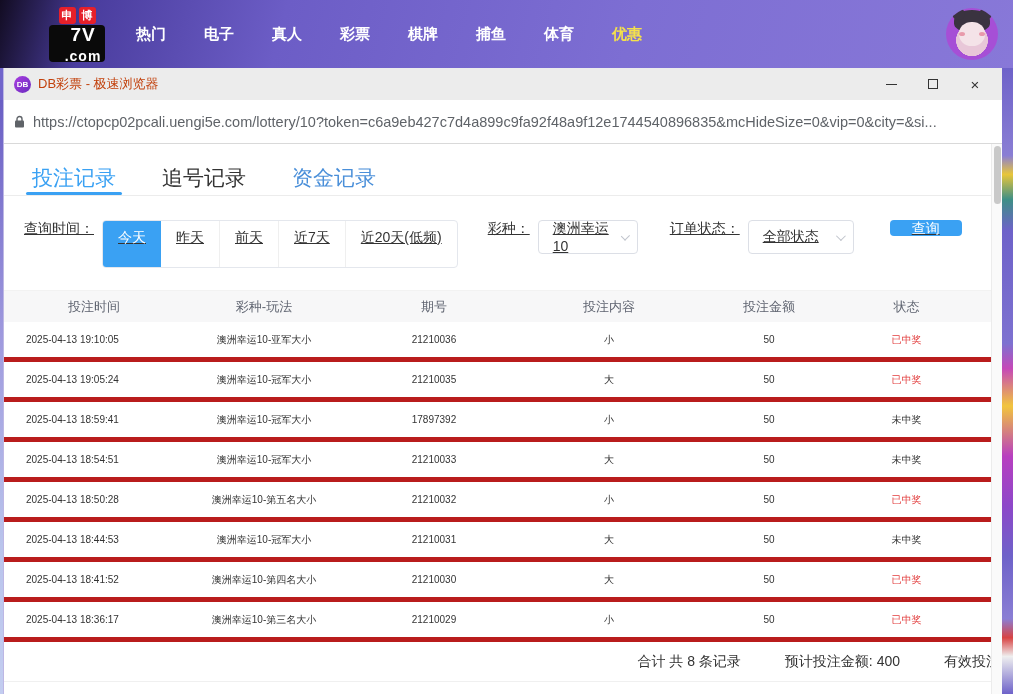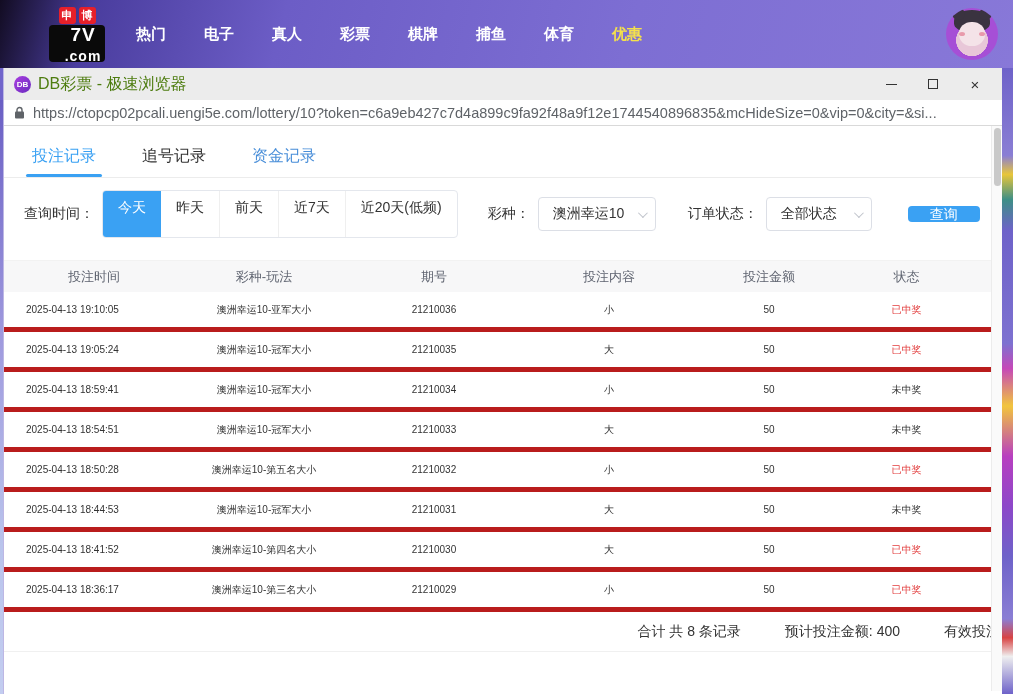--- a/index.html
+++ b/index.html
@@ -50,60 +50,60 @@
 
   
   .window{
     position:absolute; left:3px; top:68px; width:999px; height:626px;
     background:#fff; overflow:hidden; border-left:1px solid #bdb7e4;
   }
   .titlebar{ height:32px; background:#ececec; display:flex; align-items:center; padding-left:10px; position:relative;}
   .favicon{ width:17px; height:17px; border-radius:50%;
     background:linear-gradient(135deg,#a93ee0,#6a2bbf); color:#fff; font-size:8px; font-weight:bold;
     text-align:center; line-height:17px;}
-  .win-title{ margin-left:7px; font-size:16px; color:#4d7c0f;}
+  .win-title{ margin-left:7px; font-size:13px; color:#c2410c;}
   .win-controls{ position:absolute; right:6px; top:0; height:32px; display:flex; align-items:center;}
   .win-btn{ width:42px; height:32px; display:flex; align-items:center; justify-content:center;
     color:#333; cursor:pointer;}
   .ic-min{ width:11px; height:0; border-top:1.5px solid #333; display:inline-block;}
   .ic-max{ width:10px; height:10px; border:1.5px solid #333; display:inline-block;}
   .ic-close{ font-size:15px; line-height:15px;}
-  .urlbar{ height:26px; background:#fff; border-bottom:1px solid #d9d9d9; display:flex; align-items:center;
+  .urlbar{ height:44px; background:#fff; border-bottom:1px solid #d9d9d9; display:flex; align-items:center;
     padding:0 10px; overflow:hidden;}
   .lock{ flex:0 0 auto; margin-right:8px; }
   .url-text{ font-size:14.5px; color:#5f6368; white-space:nowrap; overflow:hidden;}
 
   
   .content{ position:relative; height:565px; background:#fff;}
   .scrollbar{ position:absolute; right:0; top:0; width:11px; height:565px; background:#fafafa;
     border-left:1px solid #ececec; cursor:pointer;}
   .scroll-thumb{ position:absolute; top:2px; left:2px; width:7px; height:58px; background:#c9c9c9; border-radius:4px;}
 
   .tabs{ display:flex; gap:46px; padding:20px 0 0 28px; height:52px; border-bottom:1px solid #ececec;
     position:relative;}
-  .tab{ font-size:16px; color:#333; cursor:pointer; position:relative; padding-bottom:14px;}
+  .tab{ font-size:21px; color:#333; cursor:pointer; position:relative; padding-bottom:14px;}
   .tab.active{ color:#3aa1f3;}
   .tab.active::after{ content:""; position:absolute; left:-6px; right:-6px; bottom:0; height:3px;
     background:#3aa1f3; border-radius:2px;}
   .tab.linkblue{ color:#4a8fd9;}
 
-  .filters{ display:flex; align-items:center; margin:12px 0 0 20px; font-size:14px; color:#333;}
+  .filters{ display:flex; margin:24px 0 0 20px; font-size:14px; color:#333;text-decoration:underline;}
   .f-label{ margin-right:8px; white-space:nowrap;}
   .time-group{ display:flex; border:1px solid #e4e7ed; border-radius:4px; overflow:hidden; height:48px;
     background:#fff;}
   .time-opt{ padding:0 15px; line-height:32px; font-size:14px; color:#333; cursor:pointer; white-space:nowrap;
     border-left:1px solid #efefef;}
   .time-opt:first-child,.time-opt:nth-child(2){ border-left:none;}
   .time-opt.active{ background:#3aa1f3; color:#fff;}
   .select{ display:flex; align-items:center; justify-content:space-between; border:1px solid #dcdfe6;
     border-radius:4px; height:34px; padding:0 10px 0 14px; cursor:pointer; background:#fff;}
   .select .val{ font-size:14px; color:#333;}
   .chev{ width:7px; height:7px; border-right:1.5px solid #c0c4cc; border-bottom:1.5px solid #c0c4cc;
     transform:rotate(45deg) translateY(-2px); margin-left:10px;}
-  .sel-lottery{ width:118px; margin-right:32px;}
+  .sel-lottery{ width:100px; margin-right:32px;}
   .sel-status{ width:106px; margin-right:36px;}
   .btn-query{ width:72px; height:16px; background:#3aa1f3; color:#fff; font-size:14px; border:none;
     border-radius:4px; cursor:pointer;}
   .filters .gap1{ width:30px;}
   .filter-sep{ border-bottom:1px solid #f2f2f2; margin-top:22px;}
 
   .grid-head,.grid-row{ display:grid; grid-template-columns:180px 160px 180px 170px 150px 125px;
     align-items:center;}
   .grid-head{ height:31px; background:#f7f7f8; font-size:13px; color:#5f6470;}
   .grid-head .c{ text-align:center;}
@@ -233,21 +233,21 @@
       <span class="c time">2025-04-13 19:05:24</span>
       <span class="c">澳洲幸运10-冠军大小</span>
       <span class="c">21210035</span>
       <span class="c">大</span>
       <span class="c">50</span>
       <span class="c status won">已中奖</span>
     </div>
     <div class="grid-row">
       <span class="c time">2025-04-13 18:59:41</span>
       <span class="c">澳洲幸运10-冠军大小</span>
-      <span class="c">21210034</span>
+      <span class="c">17897392</span>
       <span class="c">小</span>
       <span class="c">50</span>
       <span class="c status miss">未中奖</span>
     </div>
     <div class="grid-row">
       <span class="c time">2025-04-13 18:54:51</span>
       <span class="c">澳洲幸运10-冠军大小</span>
       <span class="c">21210033</span>
       <span class="c">大</span>
       <span class="c">50</span>

